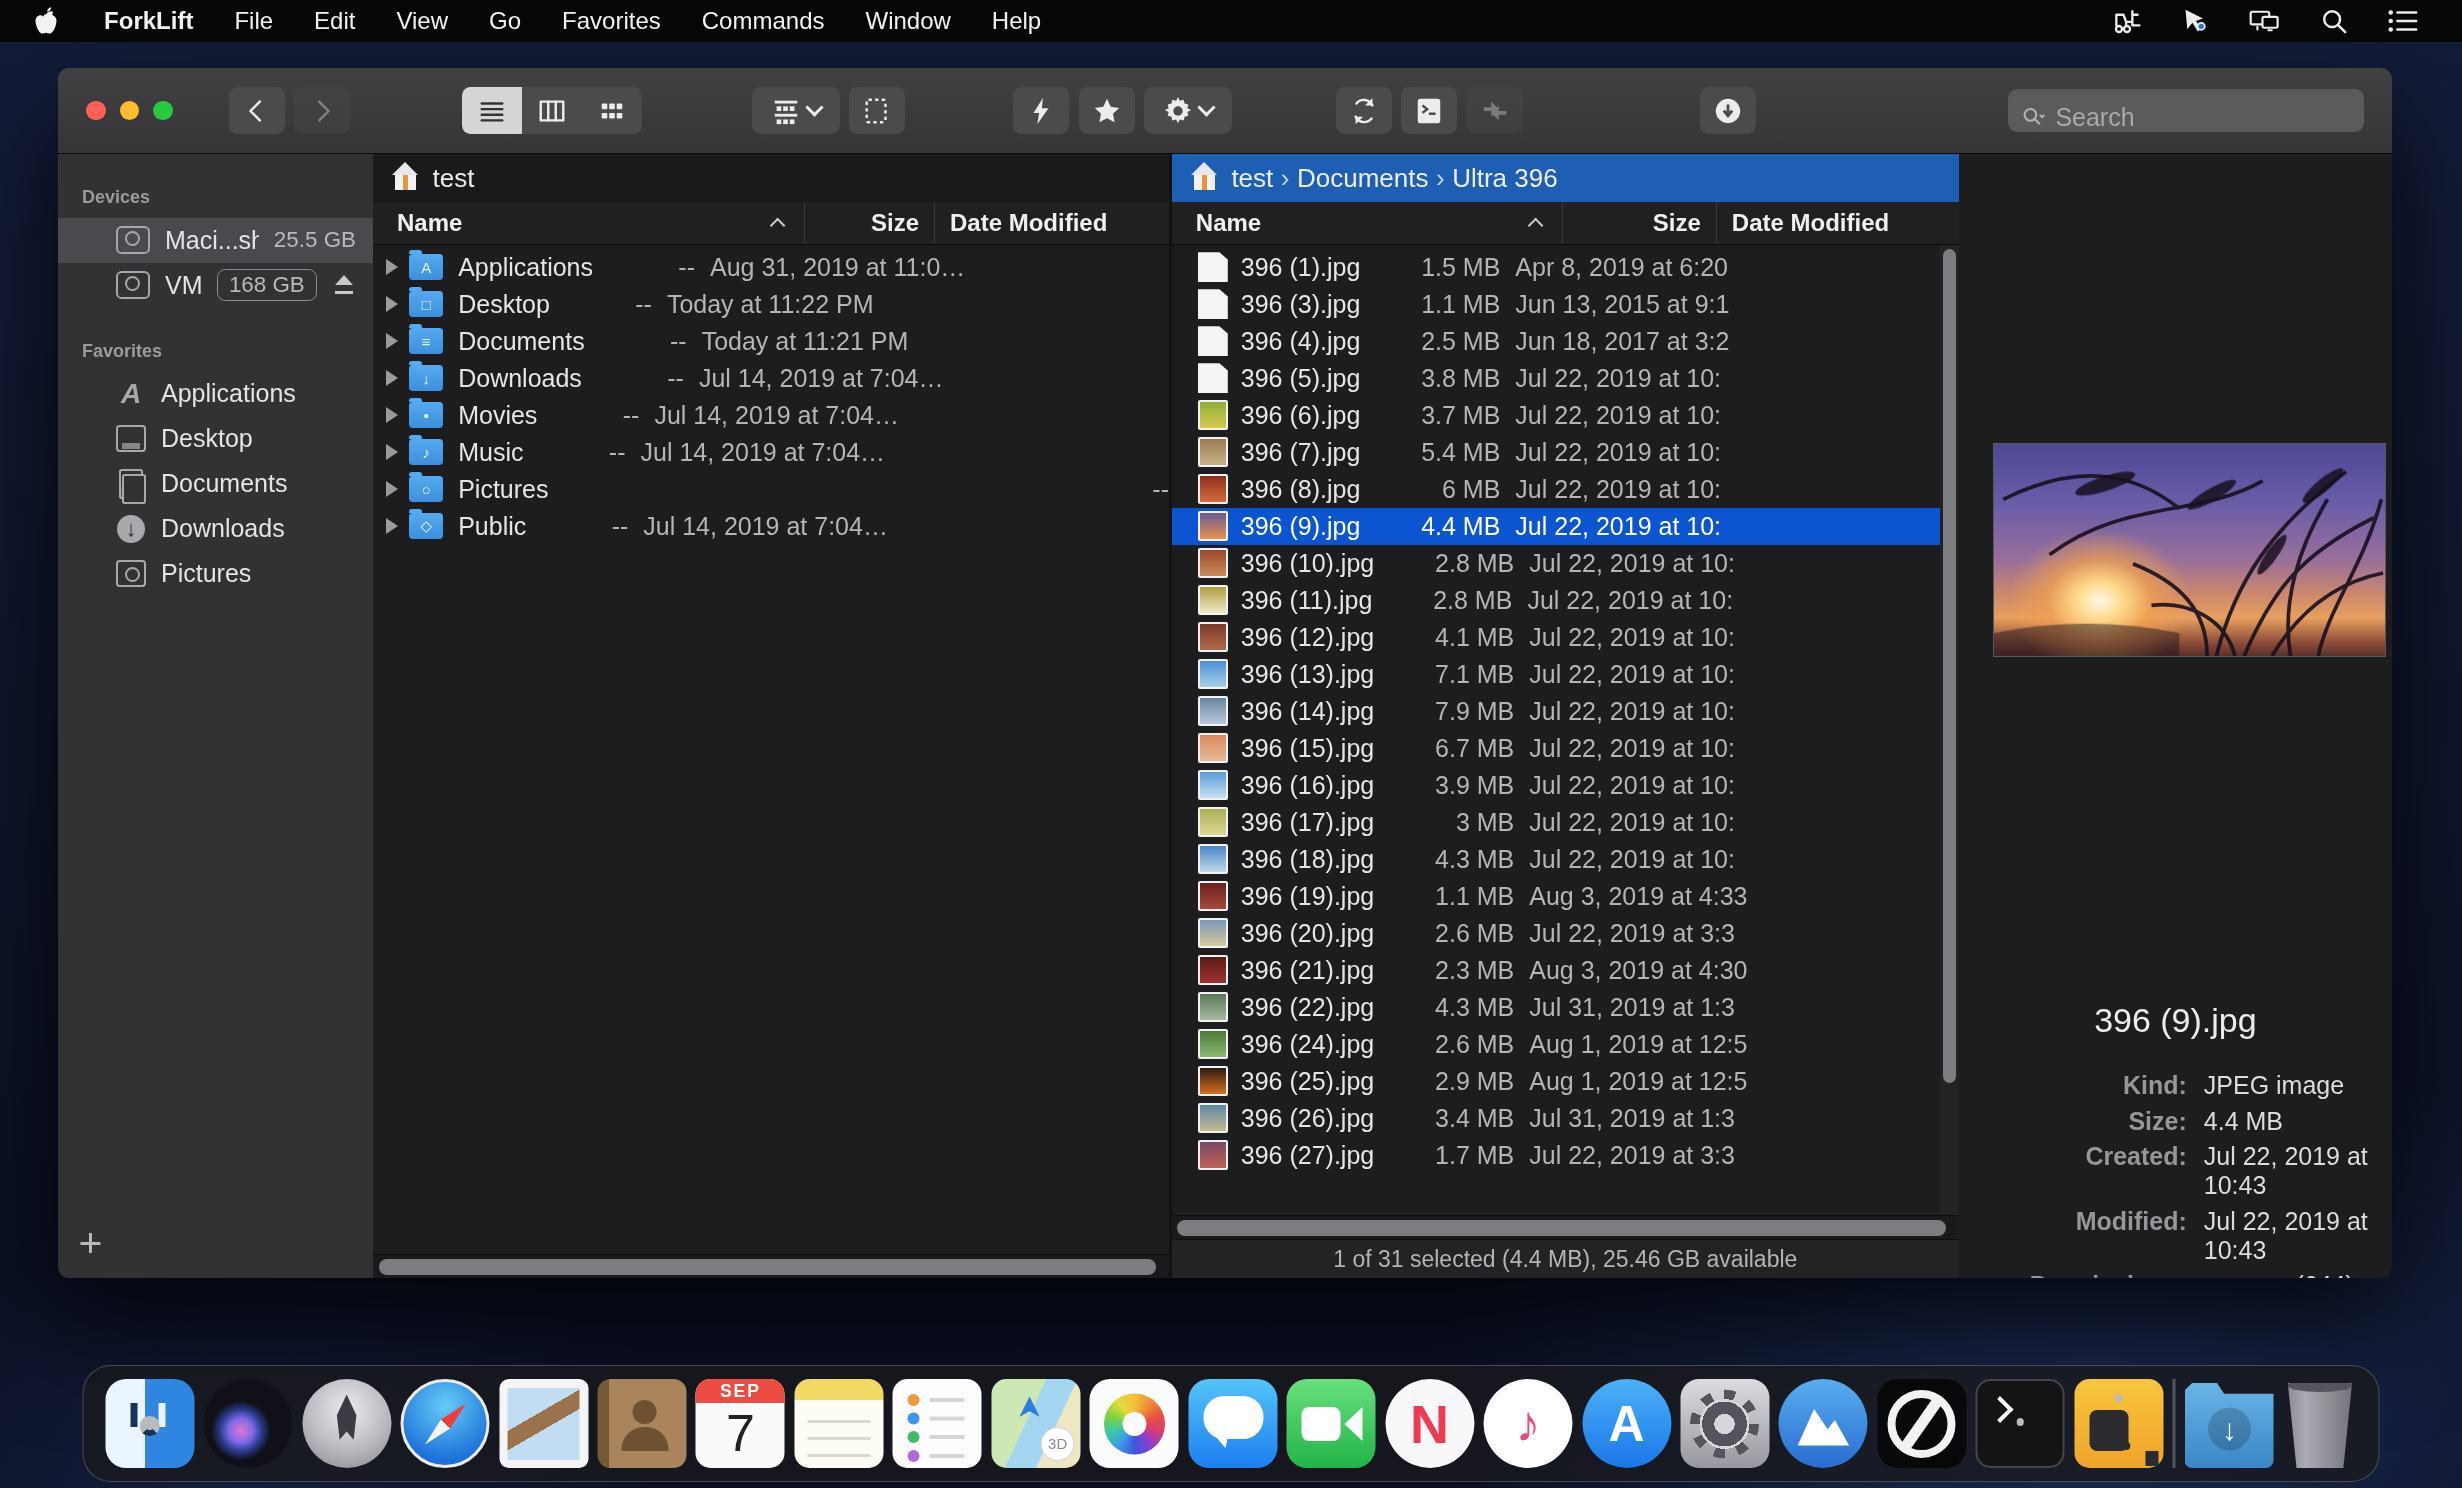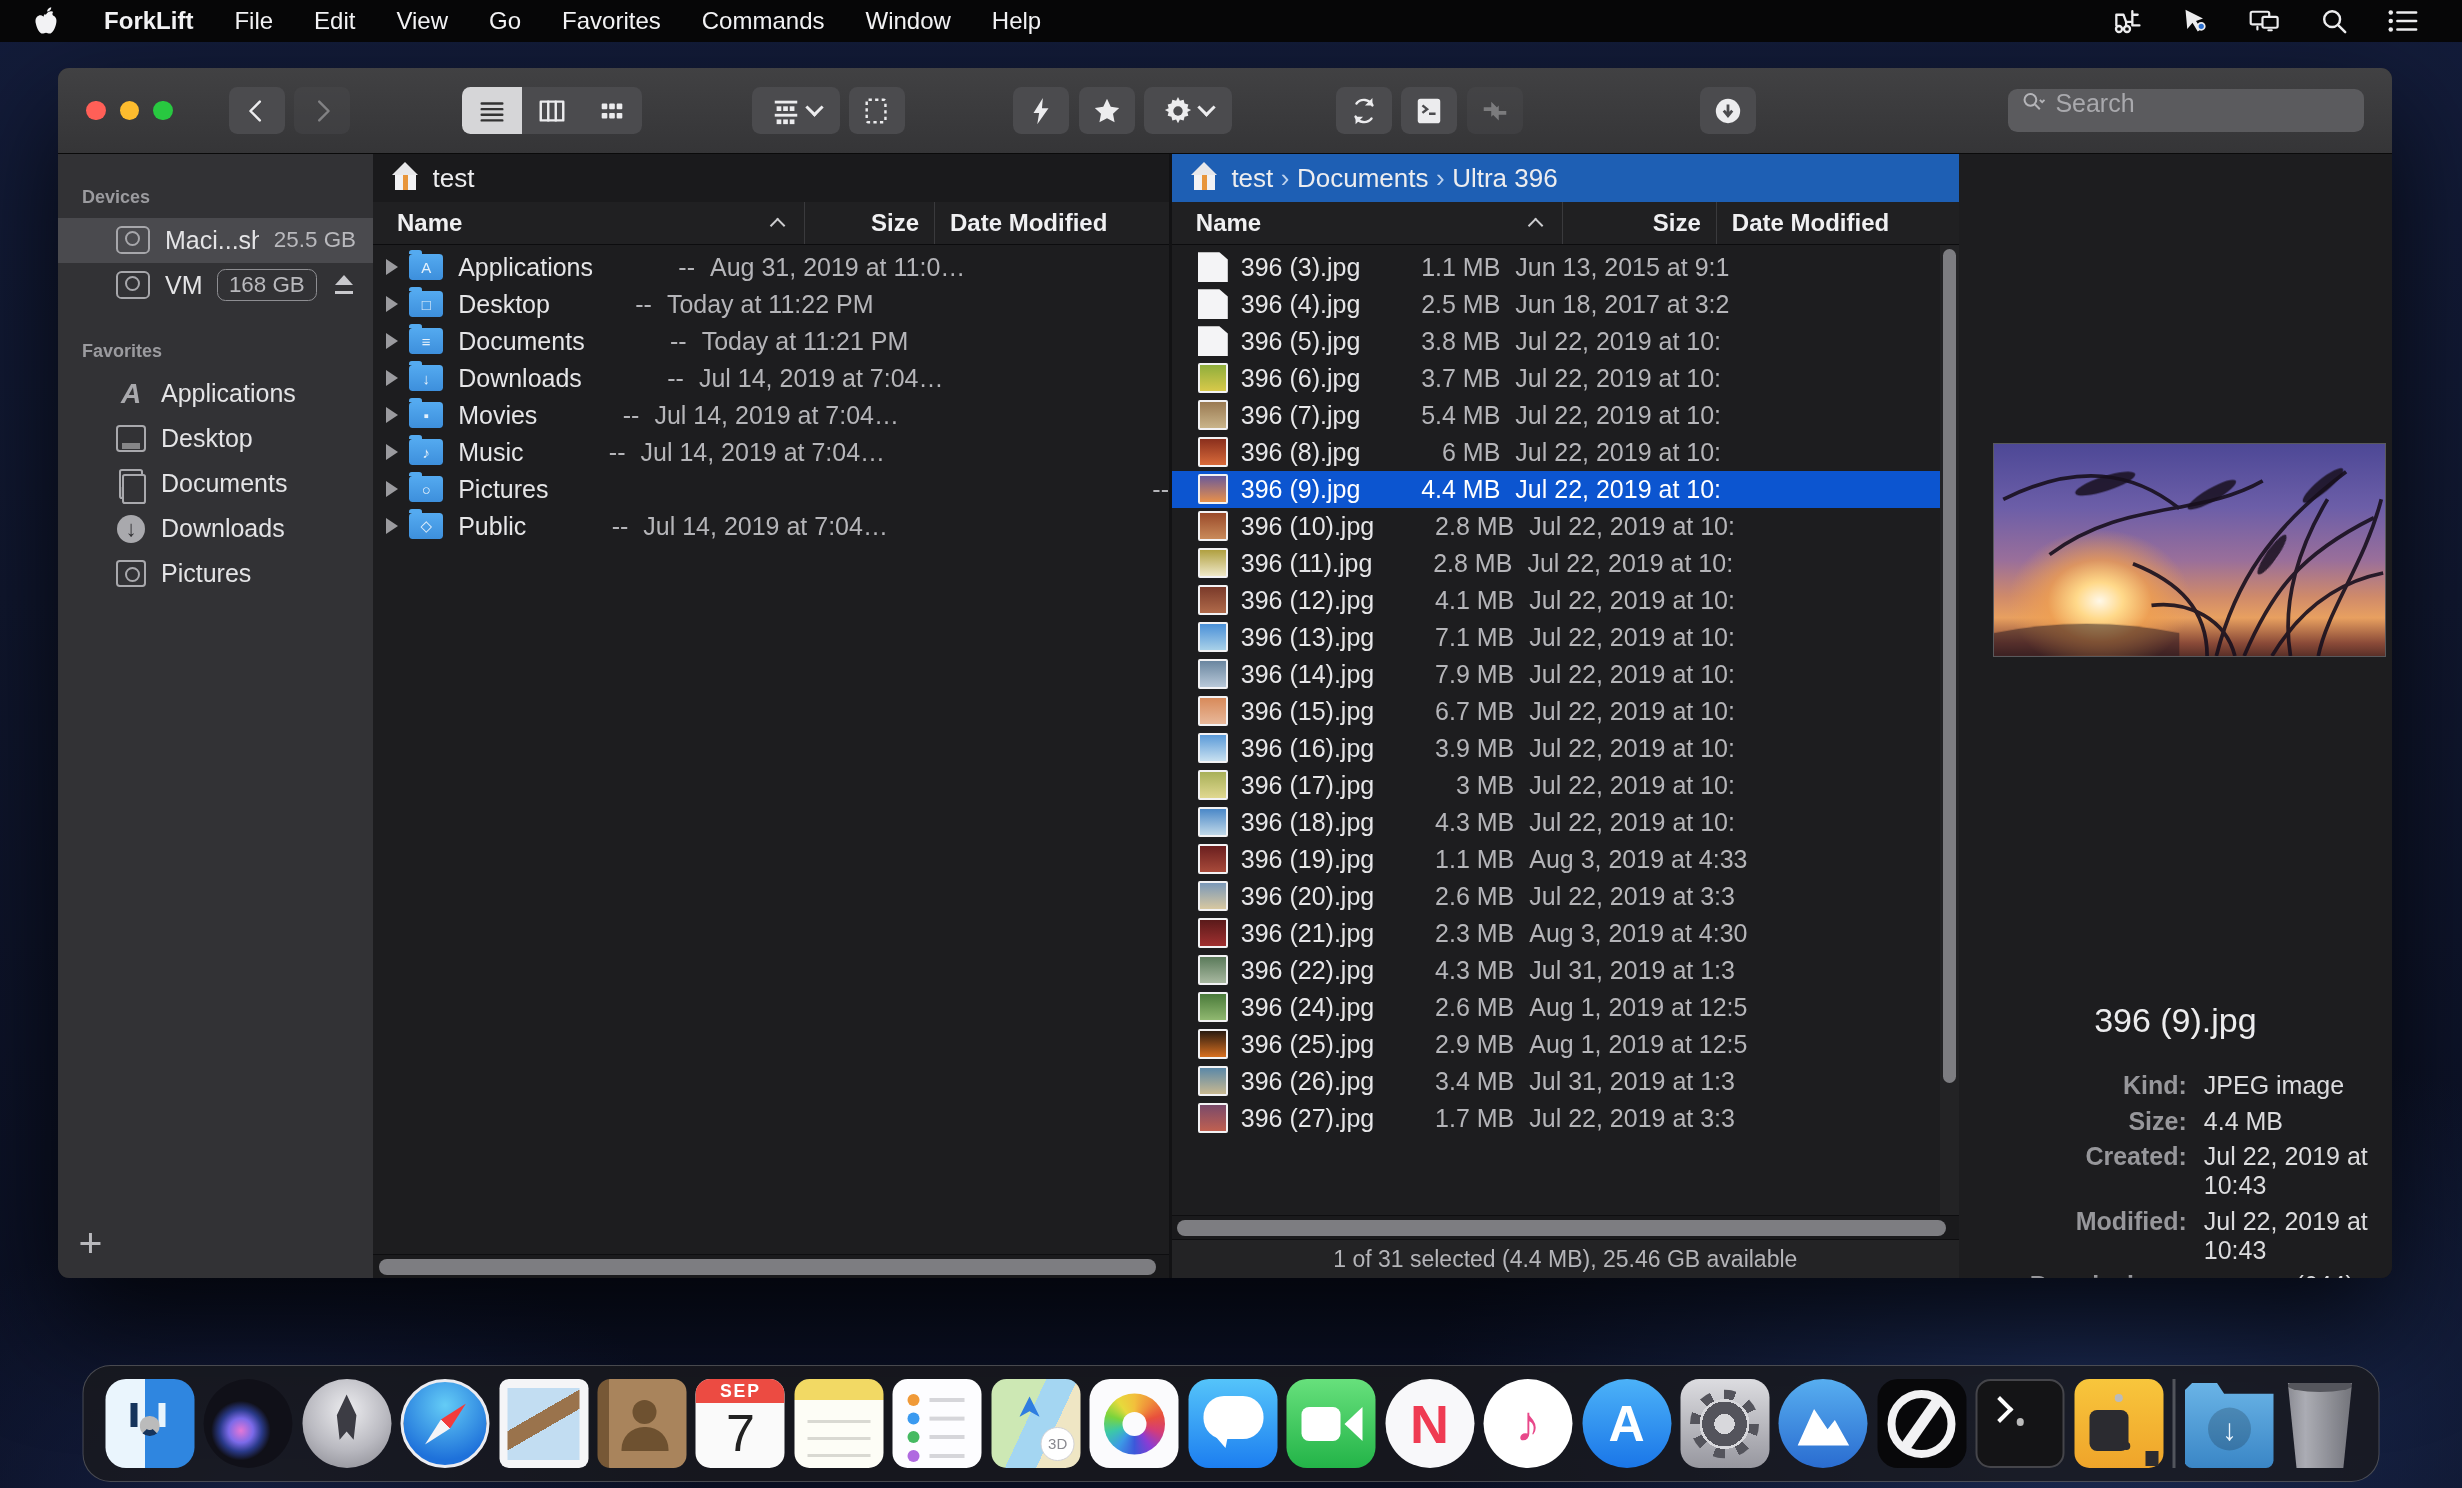--- a/index.html
+++ b/index.html
@@ -28,21 +28,21 @@
   .tb-btn{width:56px;height:47px;border-radius:8.4px;background:#4b4b4e;display:flex;align-items:center;justify-content:center;color:#ececee;font-size:28px;}
   .tb-btn svg{width:30px;height:30px;}
   .tb-btn.disabled{opacity:.4;}
   .tb-group{display:flex;gap:9.3px;}
   .seg{display:flex;border-radius:8.4px;overflow:hidden;margin-left:112px;}
   .seg .tb-btn{border-radius:0;width:60px;}
   .seg .tb-btn.active{background:#d6d6d8;color:#333;}
   .nav-group{display:flex;gap:9.3px;}
   .sort-btn{width:88px;gap:7.5px;}
   .chev{width:13px;height:13px;border-right:3.7px solid #ececee;border-bottom:3.7px solid #ececee;transform:rotate(45deg);margin-top:-5.6px;}
-  .search{margin-left:auto;width:356px;height:43px;border-radius:9.3px;background:#5b5b5e;display:flex;align-items:flex-start;padding:0 13px;gap:9.3px;}
+  .search{margin-left:auto;width:356px;height:43px;border-radius:9.3px;background:#5b5b5e;display:flex;align-items:flex-end;padding:0 13px;gap:9.3px;}
   .search input{background:transparent;border:none;outline:none;color:#e8e8ea;font-size:25px;width:100%;font-family:"Liberation Sans",sans-serif;}
   .search input::placeholder{color:#a9a9ad;}
   
   .content{position:absolute;left:0;right:0;top:86px;bottom:0;display:flex;}
   
   .sidebar{width:315px;background:#323235;flex:none;position:relative;padding-top:24px;font-size:25px;}
   .sb-header{color:#9b9b9f;font-size:18px;font-weight:bold;padding:9.3px 0 9.3px 24px;}
   .sb-row{height:45px;display:flex;align-items:center;padding:0 17px 0 58px;gap:15px;color:#e4e4e6;position:relative;}
   .sb-row.selected{background:#4a4a4e;}
   .dev-ico{width:34px;height:28px;border:2.8px solid #a7a7ab;border-radius:5.6px;position:relative;flex:none;}
@@ -500,20 +500,26 @@
       <div class="cols">
         <div class="col-name">
             <span>Name</span>
             <span class="sort-car"></span>
           </div>
         <div class="col-size">Size</div>
         <div class="col-date">Date Modified</div>
       </div>
       <div class="rows">
         <div class="rows-inner">
+          <div class="frow generic">
+            <span class="thumb"></span>
+            <span class="fname">396 (1).jpg</span>
+            <span class="fsize">1.5 MB</span>
+            <span class="fdate">Apr 8, 2019 at 6:20</span>
+          </div>
 
           <div class="frow generic">
             <span class="thumb"></span>
             <span class="fname">396 (3).jpg</span>
             <span class="fsize">1.1 MB</span>
             <span class="fdate">Jun 13, 2015 at 9:1</span>
           </div>
 
           <div class="frow generic">
             <span class="thumb"></span>

